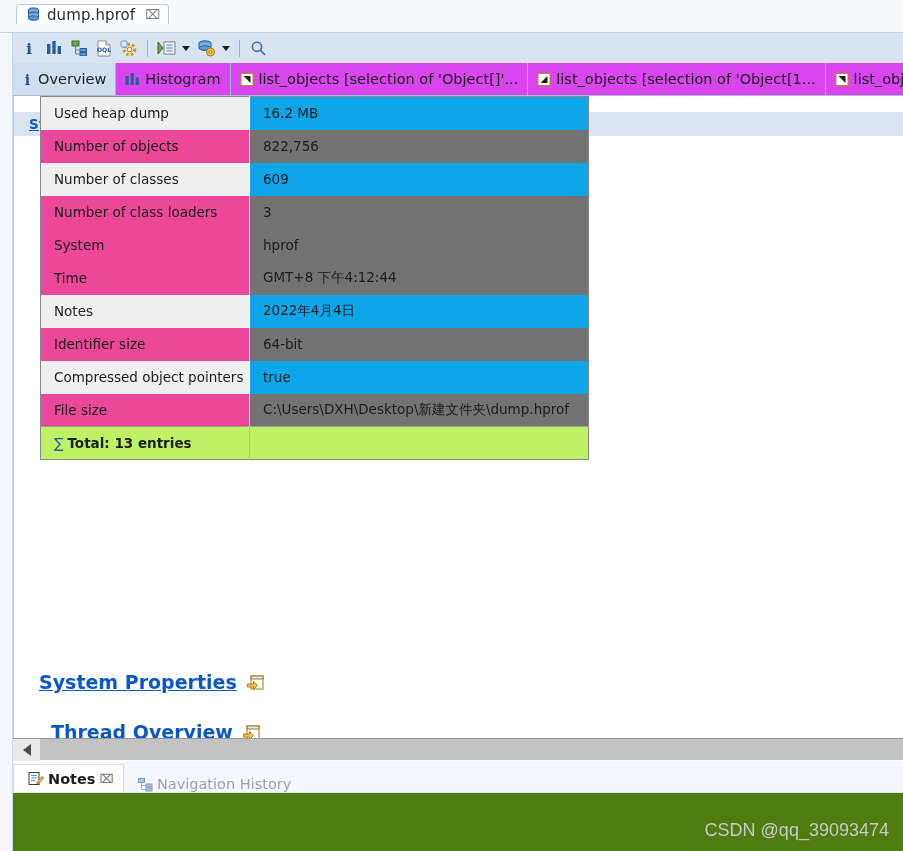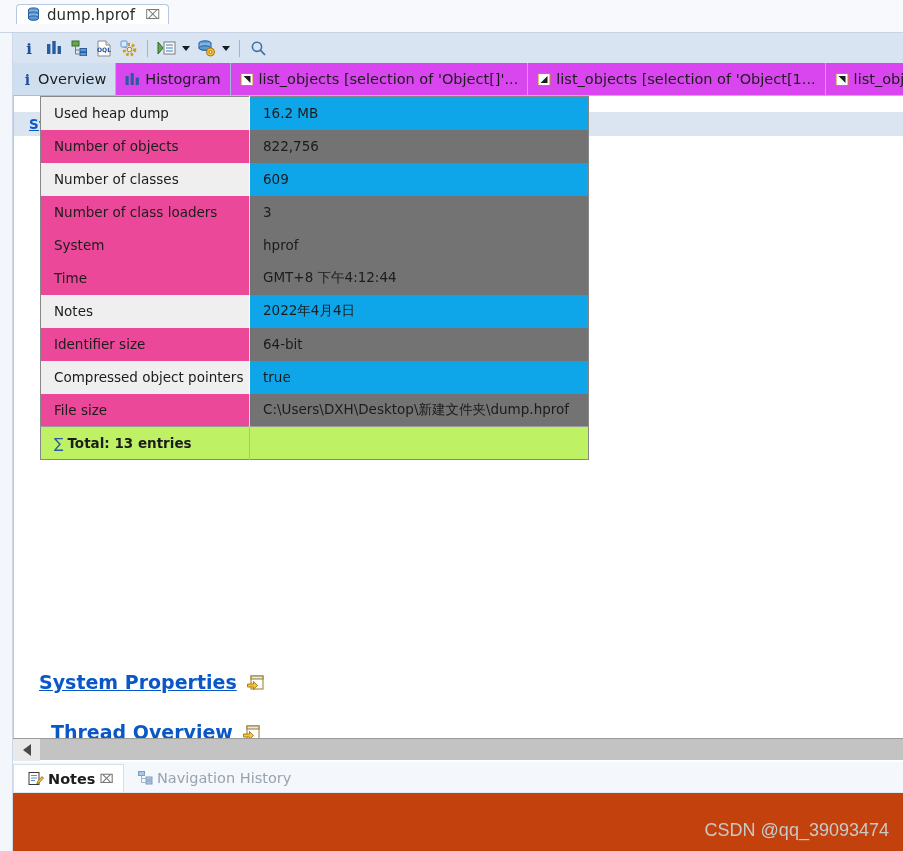--- a/index.html
+++ b/index.html
@@ -193,25 +193,25 @@
   .btab {
     display: flex; align-items: center; gap: 4px;
     height: 28px; padding: 0 9px 0 14px;
     font-size: 14.5px;
   }
   .btab.active {
     background: #ffffff;
     border: 1px solid #d5dfea; border-bottom: none;
     color: #1c1c1c; font-weight: bold;
   }
-  .btab.inactive { color: #9aa3ad; }
+  .btab.inactive { color: #9aa3ad; align-items: flex-end; }
   .btab .bclose { color: #7a7a7a; font-size: 12.5px; }
   .bottom-body {
     position: absolute; left: 13px; top: 30px; width: 890px; height: 59px;
-    background: #c2410c;
+    background: #4d7c0f;
     border-top: 1px solid #e2e8f0;
   }
   .watermark {
     position: absolute; right: 14px; bottom: 10px;
     font-size: 18px; color: #c9c9c9;
     font-family: "Liberation Sans", sans-serif;
   }
 
   svg { display: block; }
 </style>

